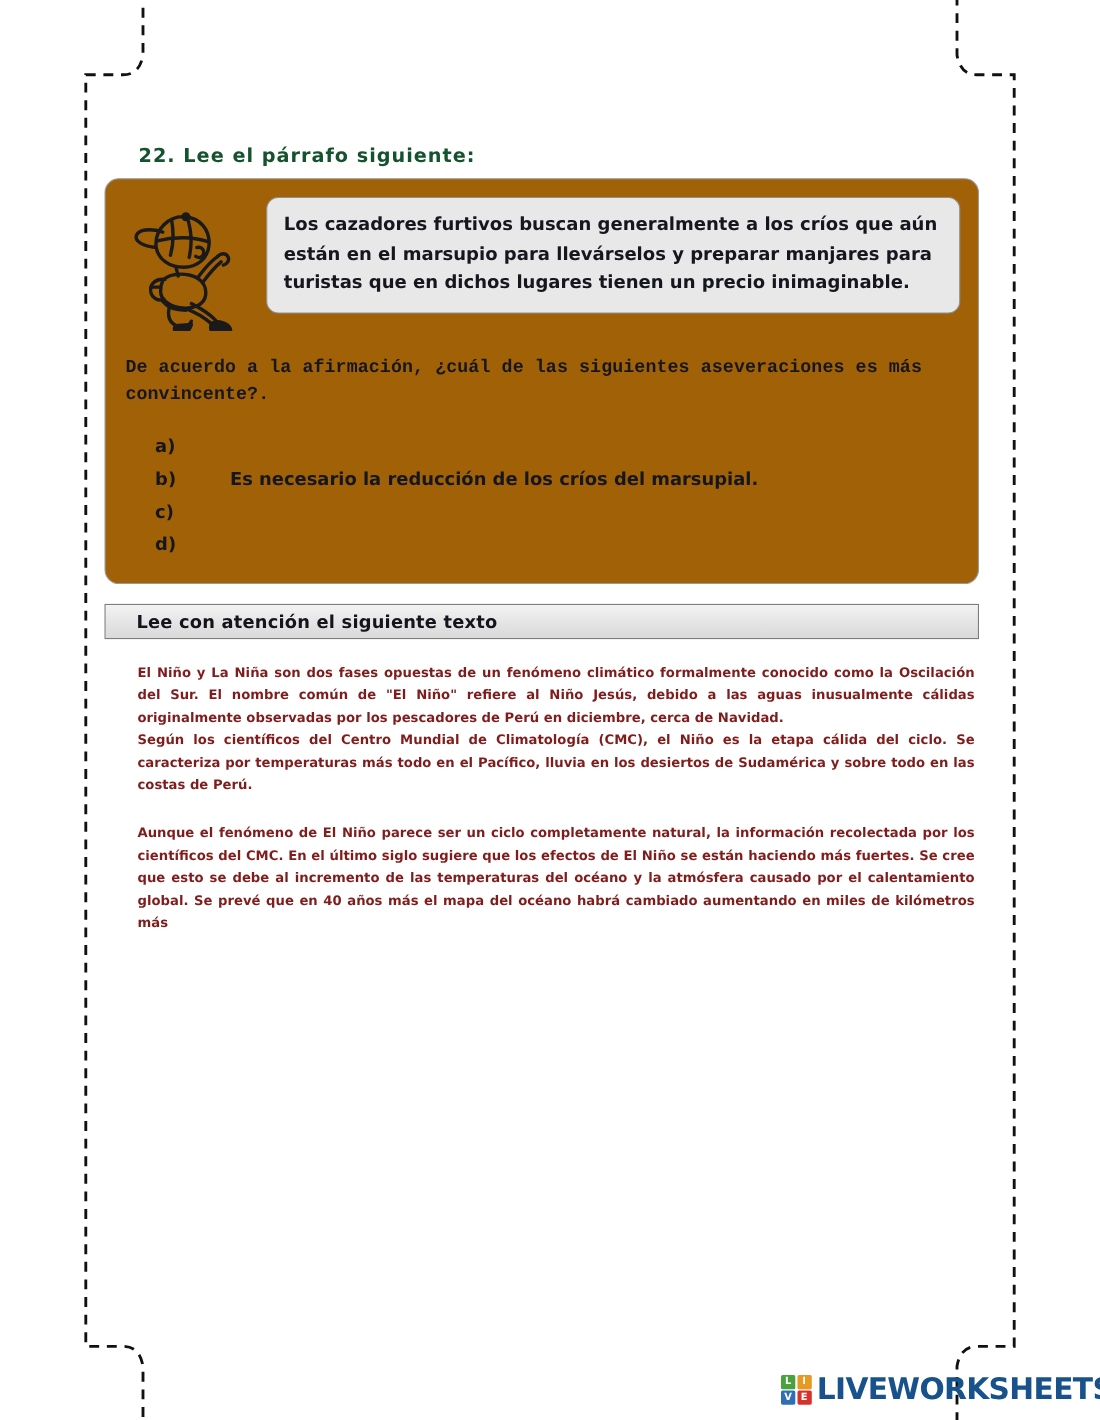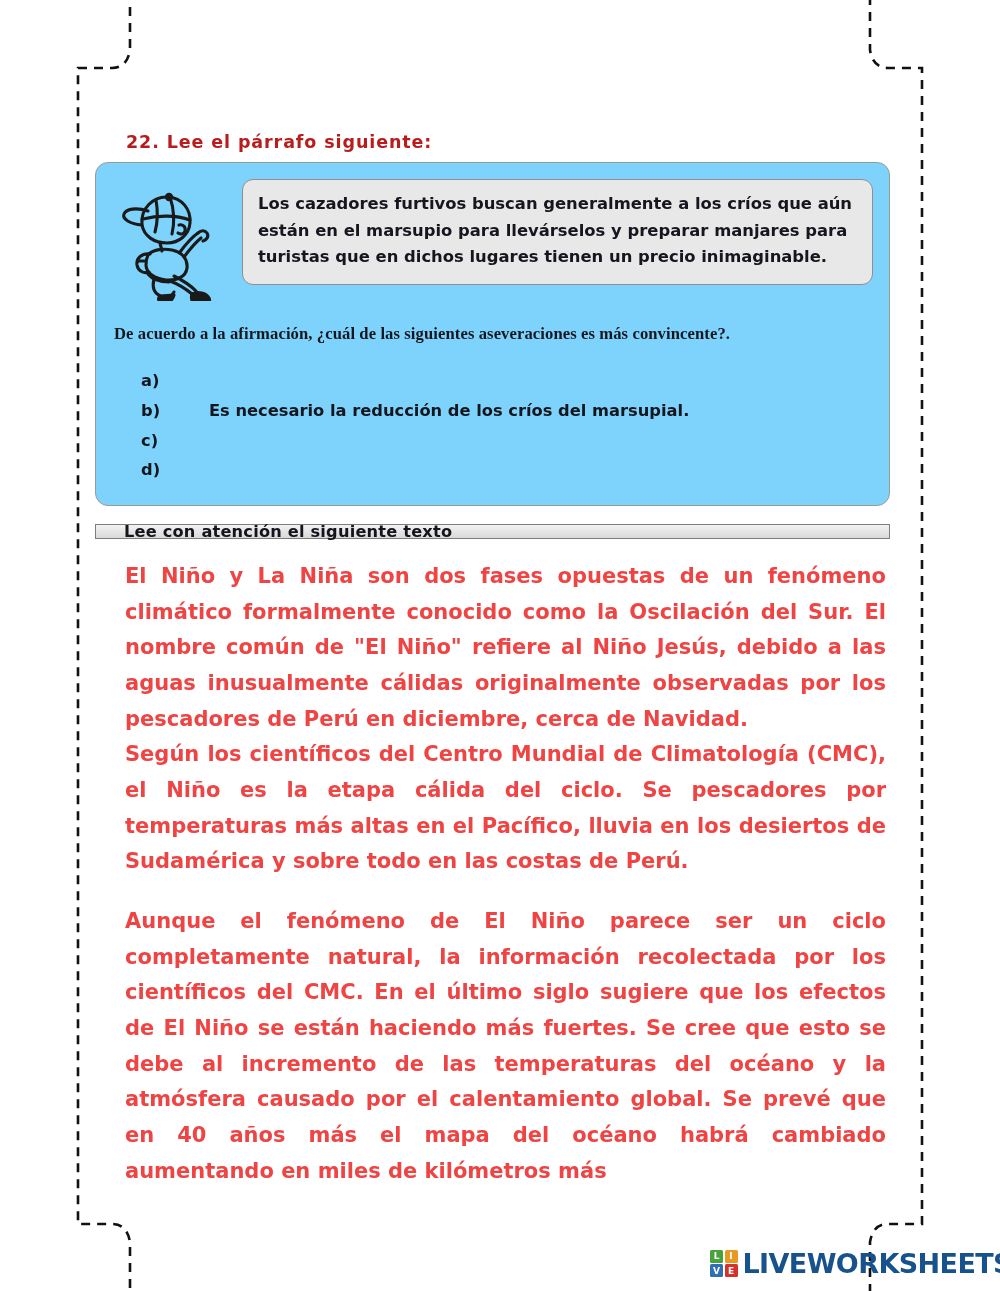--- a/index.html
+++ b/index.html
@@ -31,30 +31,30 @@
     left: 95px;
     top: 132px;
     width: 795px;
   }
 
   
   .q-heading {
     font-family: "DejaVu Sans", sans-serif;
     font-weight: bold;
     font-size: 17.5px;
-    color: #b91c1c;
+    color: #14532d;
     letter-spacing: 0.9px;
     margin: 0 0 10px 31px;
   }
 
   
   .q-panel {
     border: 1px solid #9a9a9a;
     border-radius: 13px;
-    background: #7dd3fc;
+    background: #a16207;
     padding: 14px 16px 20px 16px;
     box-sizing: border-box;
   }
 
   .bubble-row {
     display: flex;
     align-items: flex-start;
     gap: 10px;
   }
 
@@ -79,21 +79,21 @@
     margin: 0;
     font-family: "DejaVu Sans", sans-serif;
     font-size: 16.4px;
     line-height: 1.63;
     color: #16161f;
     font-weight: 600;
   }
 
   .q-prompt {
     margin: 20px 0 0 2px;
-    font-family: Liberation Serif, serif;
+    font-family: Liberation Mono, monospace;
     font-weight: bold;
     font-size: 16.6px;
     line-height: 1.52;
     color: #16161f;
     letter-spacing: 0.1px;
   }
 
   .options {
     margin: 20px 0 0 0;
     padding: 0;
@@ -113,21 +113,21 @@
     padding-left: 29px;
     box-sizing: border-box;
   }
   .opt-text { flex: 1 1 auto; }
 
   
   .section-bar {
     margin-top: 18px;
     border: 1px solid #7d7d7d;
     background: linear-gradient(to bottom, #f3f3f3 0%, #e4e4e4 55%, #d9d9d9 100%);
-    height: 15px;
+    height: 32px;
     display: flex;
     align-items: center;
     padding-left: 28px;
     box-sizing: border-box;
   }
   .section-bar span {
     font-family: "DejaVu Sans", sans-serif;
     font-weight: bold;
     font-size: 16.2px;
     color: #14141d;
@@ -136,23 +136,23 @@
 
   
   .passage {
     margin-top: 20px;
     padding: 0 4px 0 30px;
     box-sizing: border-box;
   }
   .passage p {
     margin: 0;
     font-family: "DejaVu Sans", sans-serif;
-    font-size: 21px;
+    font-size: 12px;
     line-height: 1.7;
-    color: #ef4444;
+    color: #7f1d1d;
     font-weight: 600;
   }
   .passage p.justified {
     text-align: justify;
     text-align-last: left;
   }
   .passage p.subhead {
     font-weight: bold;
     margin-top: 26px;
   }
@@ -288,21 +288,21 @@
       </li>
     </ul>
   </div>
 
   <div class="section-bar">
     <span>Lee con atención el siguiente texto</span>
   </div>
 
   <div class="passage">
     <p class="justified">El Niño y La Niña son dos fases opuestas de un fenómeno climático formalmente conocido como la Oscilación del Sur. El nombre común de "El Niño" refiere al Niño Jesús, debido a las aguas inusualmente cálidas originalmente observadas por los pescadores de Perú en diciembre, cerca de Navidad.</p>
-    <p class="justified">Según los científicos del Centro Mundial de Climatología (CMC), el Niño es la etapa cálida del ciclo. Se pescadores por temperaturas más altas en el Pacífico, lluvia en los desiertos de Sudamérica y sobre todo en las costas de Perú.</p>
+    <p class="justified">Según los científicos del Centro Mundial de Climatología (CMC), el Niño es la etapa cálida del ciclo. Se caracteriza por temperaturas más todo en el Pacífico, lluvia en los desiertos de Sudamérica y sobre todo en las costas de Perú.</p>
     <p class="justified gap-before">Aunque el fenómeno de El Niño parece ser un ciclo completamente natural, la información recolectada por los científicos del CMC.  En el último siglo sugiere que los efectos de El Niño se están haciendo más fuertes. Se cree que esto se debe al incremento de las temperaturas del océano y la atmósfera causado por el calentamiento global. Se prevé que en 40 años más el mapa del océano habrá cambiado aumentando en miles de kilómetros más</p>
   </div>
 
 </div>
 
 <div class="footer-logo">
   <div class="logo-tiles">
     <div class="tile" style="background: rgb(74, 162, 60);">L</div>
     <div class="tile" style="background: rgb(231, 154, 34);">I</div>
     <div class="tile" style="background: rgb(47, 111, 181);">V</div>

